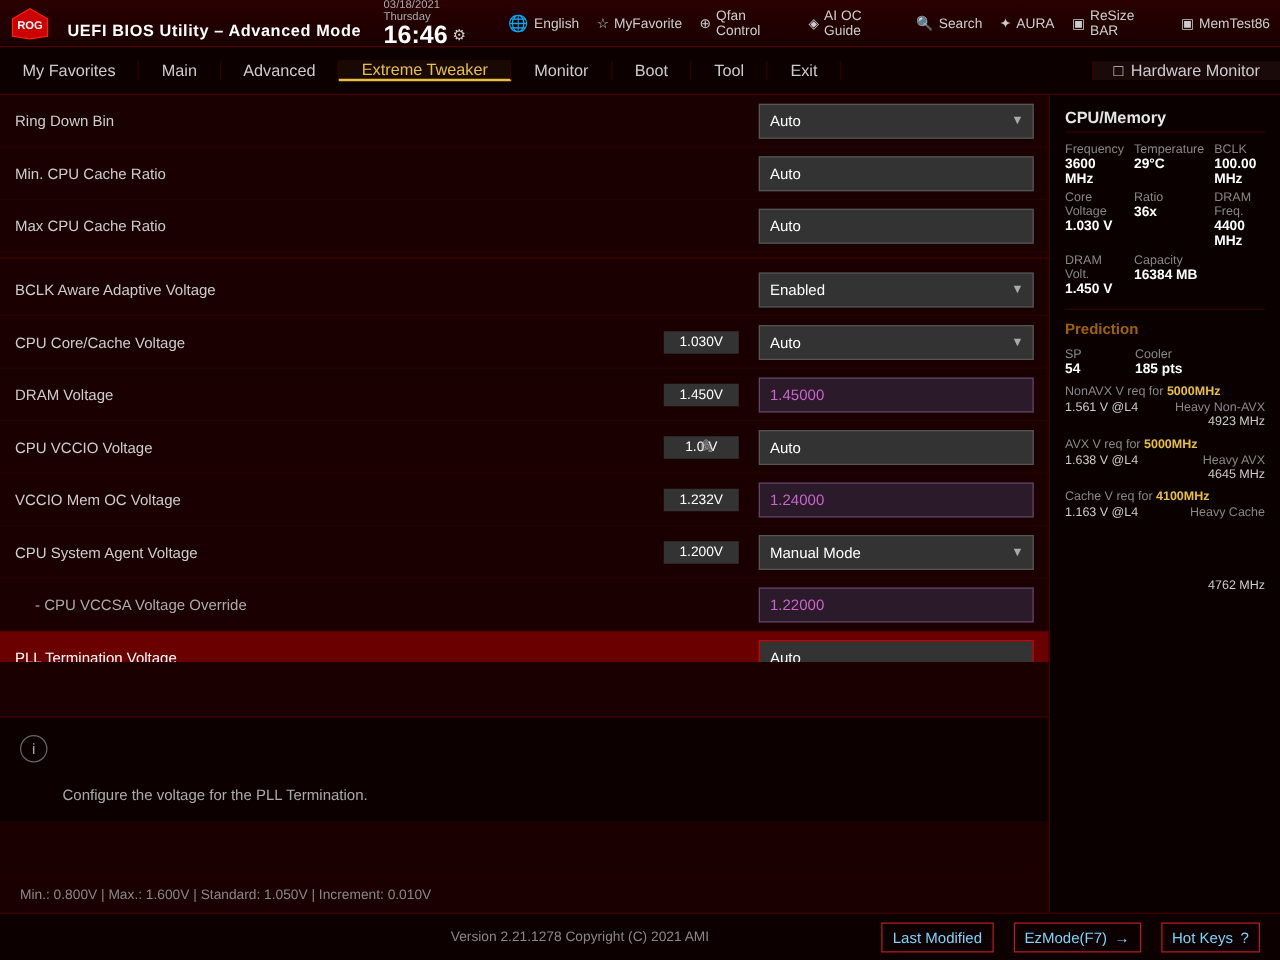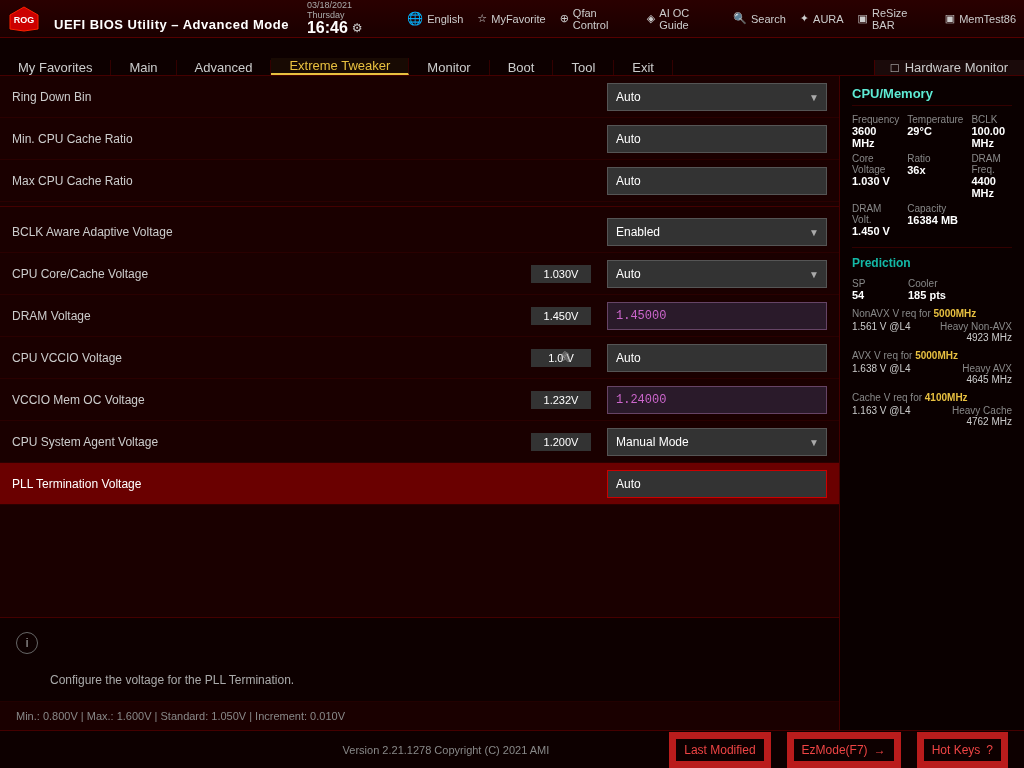--- a/index.html
+++ b/index.html
@@ -66,38 +66,38 @@
       margin-right: 4px;
     }
 
     .datetime-date {
       color: #aaaaaa;
       font-size: 9px;
     }
 
     .datetime-time {
       color: #ffffff;
-      font-size: 16px;
+      font-size: 20px;
       font-weight: bold;
       line-height: 1;
     }
 
     .settings-gear {
       color: #cccccc;
       font-size: 12px;
       cursor: pointer;
     }
 
     
     .nav-bar {
       position: relative;
       z-index: 10;
       background: #0d0000;
       display: flex;
-      align-items: flex-end;
+      align-items: center;
       height: 38px;
       border-bottom: 1px solid #440000;
     }
 
     .nav-tab {
       padding: 0 18px;
       display: flex;
       align-items: center;
       color: #cccccc;
       font-size: 13px;
@@ -132,20 +132,21 @@
       display: flex;
       height: calc(768px - 38px - 38px - 38px);
     }
 
     
     .left-panel {
       flex: 1;
       overflow: hidden;
       display: flex;
       flex-direction: column;
+      gap: 44px;
     }
 
     
     .settings-table {
       flex: 1;
       overflow-y: auto;
     }
 
     .settings-row {
       display: flex;
@@ -187,21 +188,20 @@
       color: #ffffff;
       font-size: 12px;
       padding: 0 8px;
       outline: none;
     }
 
     .row-input.highlight {
       color: #cc66cc;
       background: #2a1a2a;
       border-color: #664466;
-      font-family: Liberation Mono, monospace;
     }
 
     .row-select {
       width: 220px;
       height: 28px;
       background: #333333;
       border: 1px solid #555555;
       color: #ffffff;
       font-size: 12px;
       padding: 0 8px;
@@ -288,21 +288,21 @@
     .right-panel {
       width: 185px;
       background: #0a0000;
       border-left: 1px solid #440000;
       padding: 10px 12px;
       overflow-y: auto;
       font-size: 11px;
     }
 
     .hw-section-title {
-      color: #5eead4;
+      color: #e5e5e5;
       font-size: 13px;
       font-weight: 600;
       margin-bottom: 8px;
       padding-bottom: 4px;
       border-bottom: 1px solid #330000;
     }
 
     .hw-grid {
       display: grid;
       grid-template-columns: 1fr 1fr 1fr;
@@ -321,21 +321,21 @@
       font-weight: 700;
     }
 
     .hw-divider {
       height: 1px;
       background: #330000;
       margin: 8px 0;
     }
 
     .prediction-title {
-      color: #14b8a6;
+      color: #a16207;
       font-size: 12px;
       font-weight: 600;
       margin-bottom: 8px;
     }
 
     .prediction-item {
       margin-bottom: 6px;
       font-size: 10px;
     }
 
@@ -380,25 +380,25 @@
     .footer-actions {
       display: flex;
       gap: 16px;
       align-items: center;
     }
 
     .footer-btn {
       display: flex;
       align-items: center;
       gap: 6px;
-      color: #ef4444;
+      color: #7dd3fc;
       font-size: 12px;
       cursor: pointer;
       padding: 4px 8px;
-      border: 7px solid #b91c1c;
+      border: 1px solid #b91c1c;
     }
 
     .footer-spacer { flex: 1; }
 
     
     ::-webkit-scrollbar { width: 6px; }
     ::-webkit-scrollbar-track { background: #1a0000; }
     ::-webkit-scrollbar-thumb { background: #550000; }
 
     
@@ -567,20 +567,24 @@
       <div class="settings-row">
         <span class="row-label">CPU System Agent Voltage</span>
         <span class="row-value-badge">1.200V</span>
         <div class="row-select-wrapper">
           <select class="row-select">
             <option>Manual Mode</option><option>Auto</option><option>Offset Mode</option>
           </select>
         </div>
       </div>
 
+      <div class="settings-row sub-item">
+        <span class="row-label sub">- CPU VCCSA Voltage Override</span>
+        <input class="row-input highlight" type="text" value="1.22000" style="">
+      </div>
 
       <div class="settings-row row-selected">
         <span class="row-label" style="color:#ffffff;">PLL Termination Voltage</span>
         <input class="row-input row-input-selected" type="text" value="Auto" style="">
       </div>
 
     </div>
 
     <div class="description-area">
       <div class="info-icon">i</div>
@@ -670,21 +674,21 @@
     </div>
 
     <div class="prediction-item">
       <div class="pred-label">
         Cache V req for <span style="color:#e8c040;font-weight:bold;">4100MHz</span>
       </div>
       <div class="pred-value-row">
         <span class="pred-main-val">1.163 V @L4</span>
         <span class="pred-side-label">Heavy Cache</span>
       </div>
-      <div style="text-align:right;color:#cccccc;font-size:10px;">4762 MHz</div>
+      <div style="text-align:right;color:#cccccc;font-size:10px;margin-top:47px;">4762 MHz</div>
     </div>
 
   </div>
 </div>
 
 <div class="footer">
   <div class="footer-spacer"></div>
   <span class="footer-version">Version 2.21.1278 Copyright (C) 2021 AMI</span>
   <div class="footer-actions">
     <div class="footer-btn">

